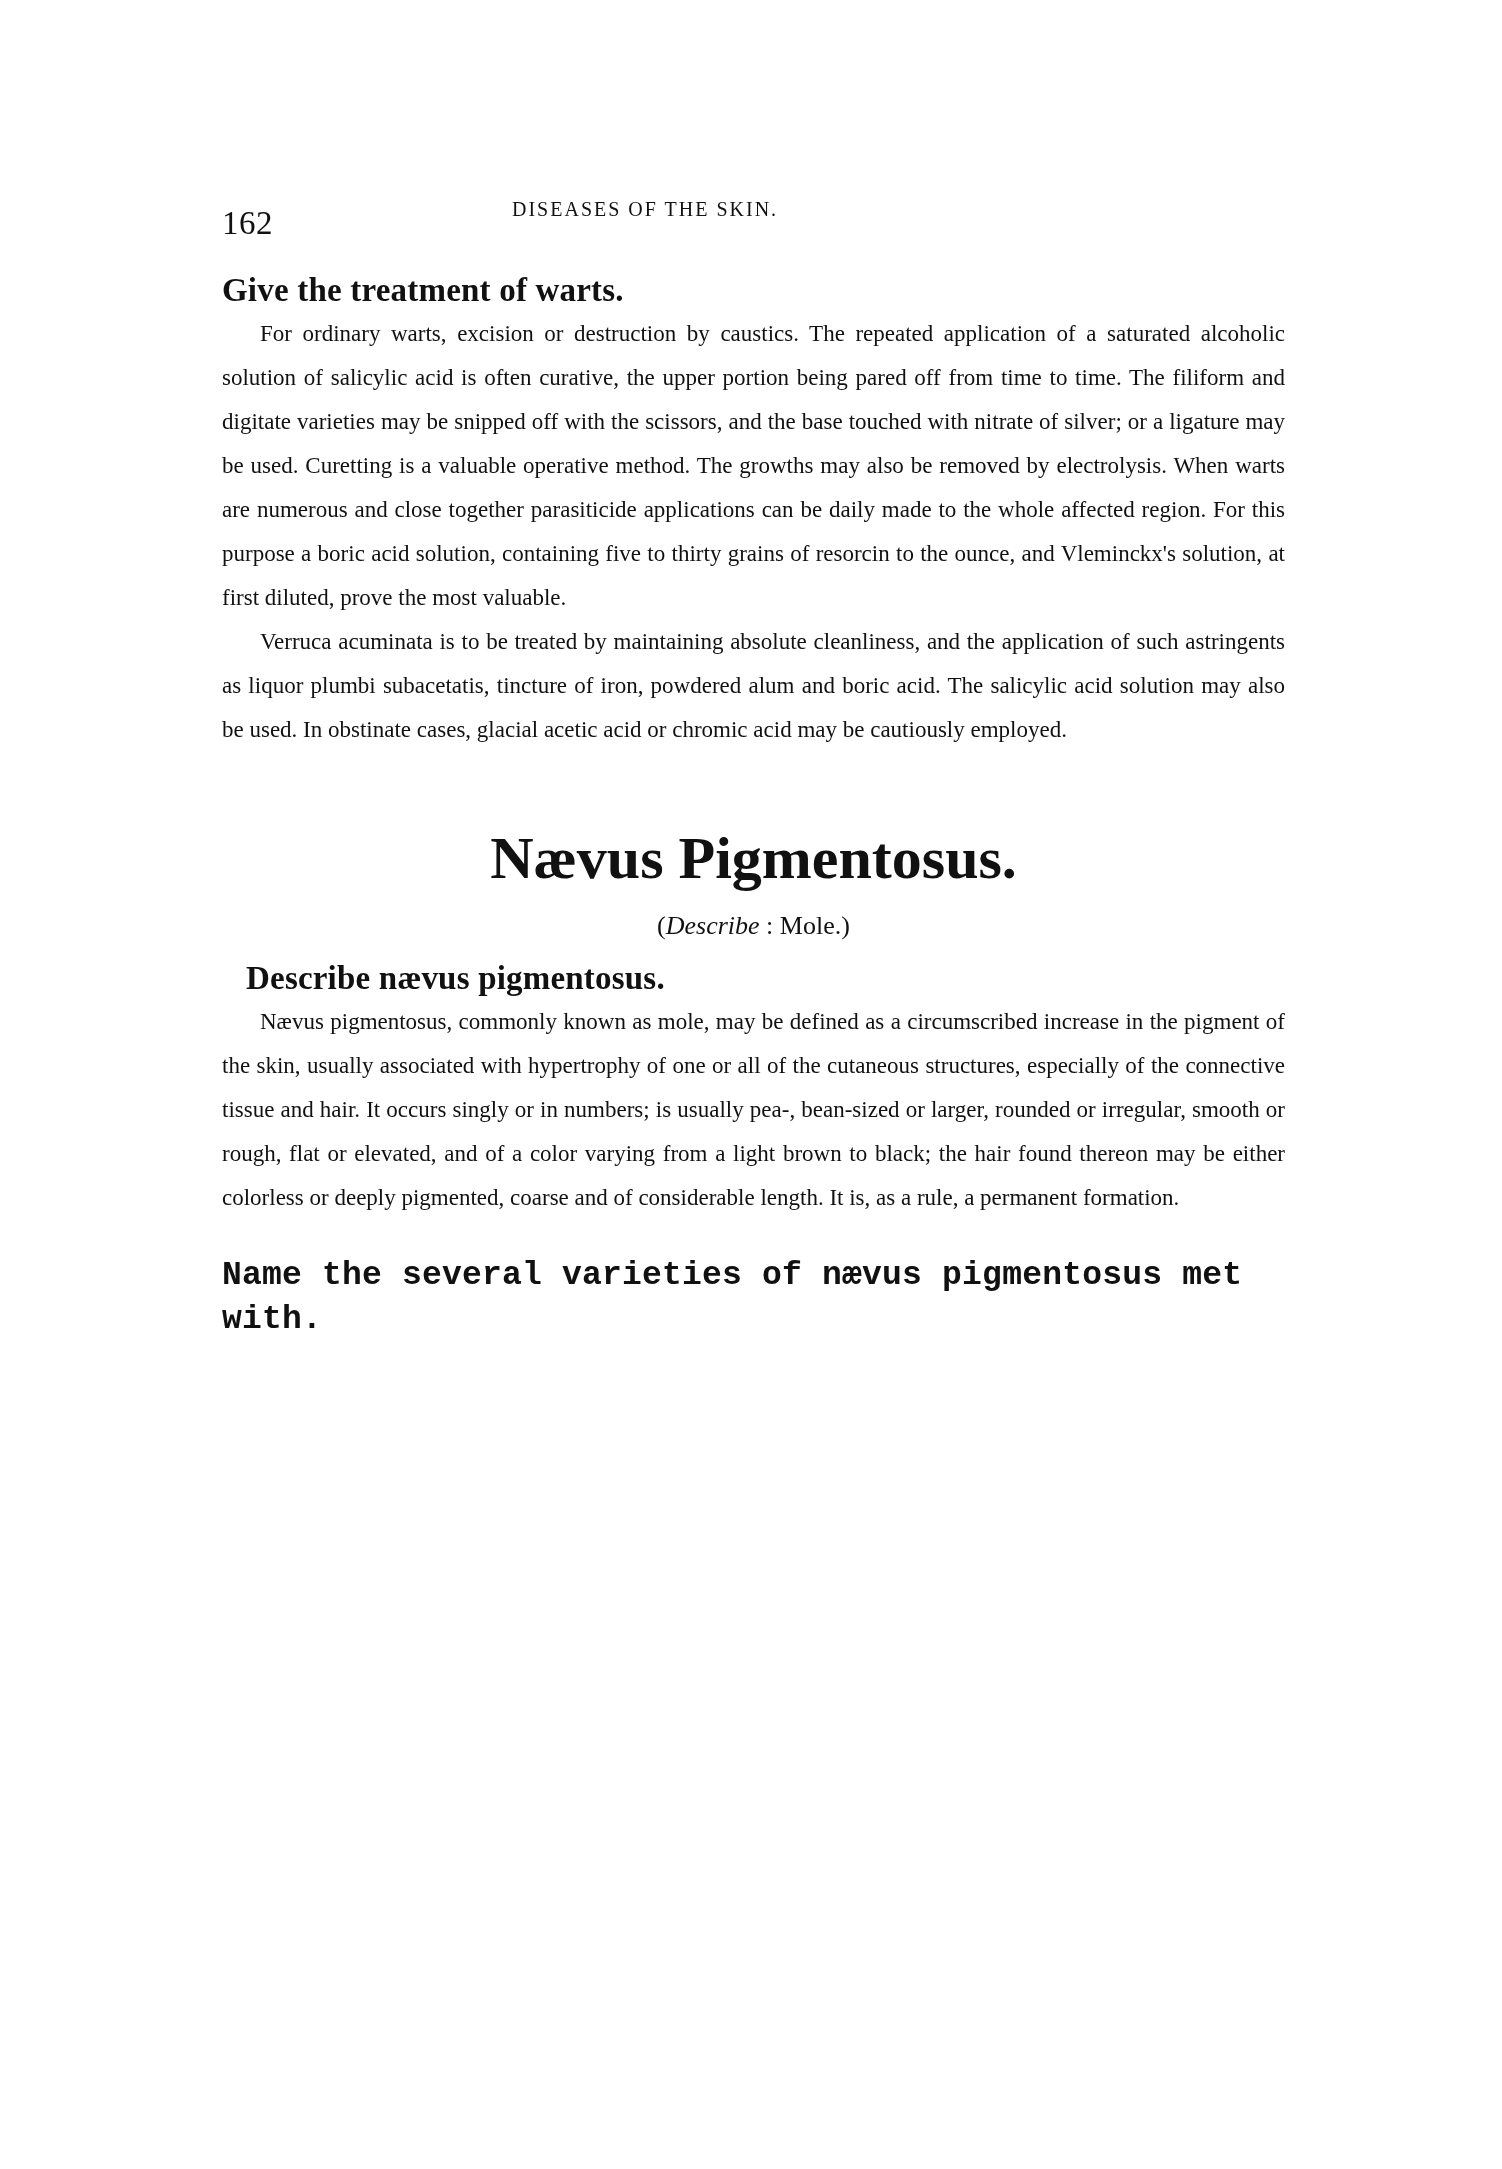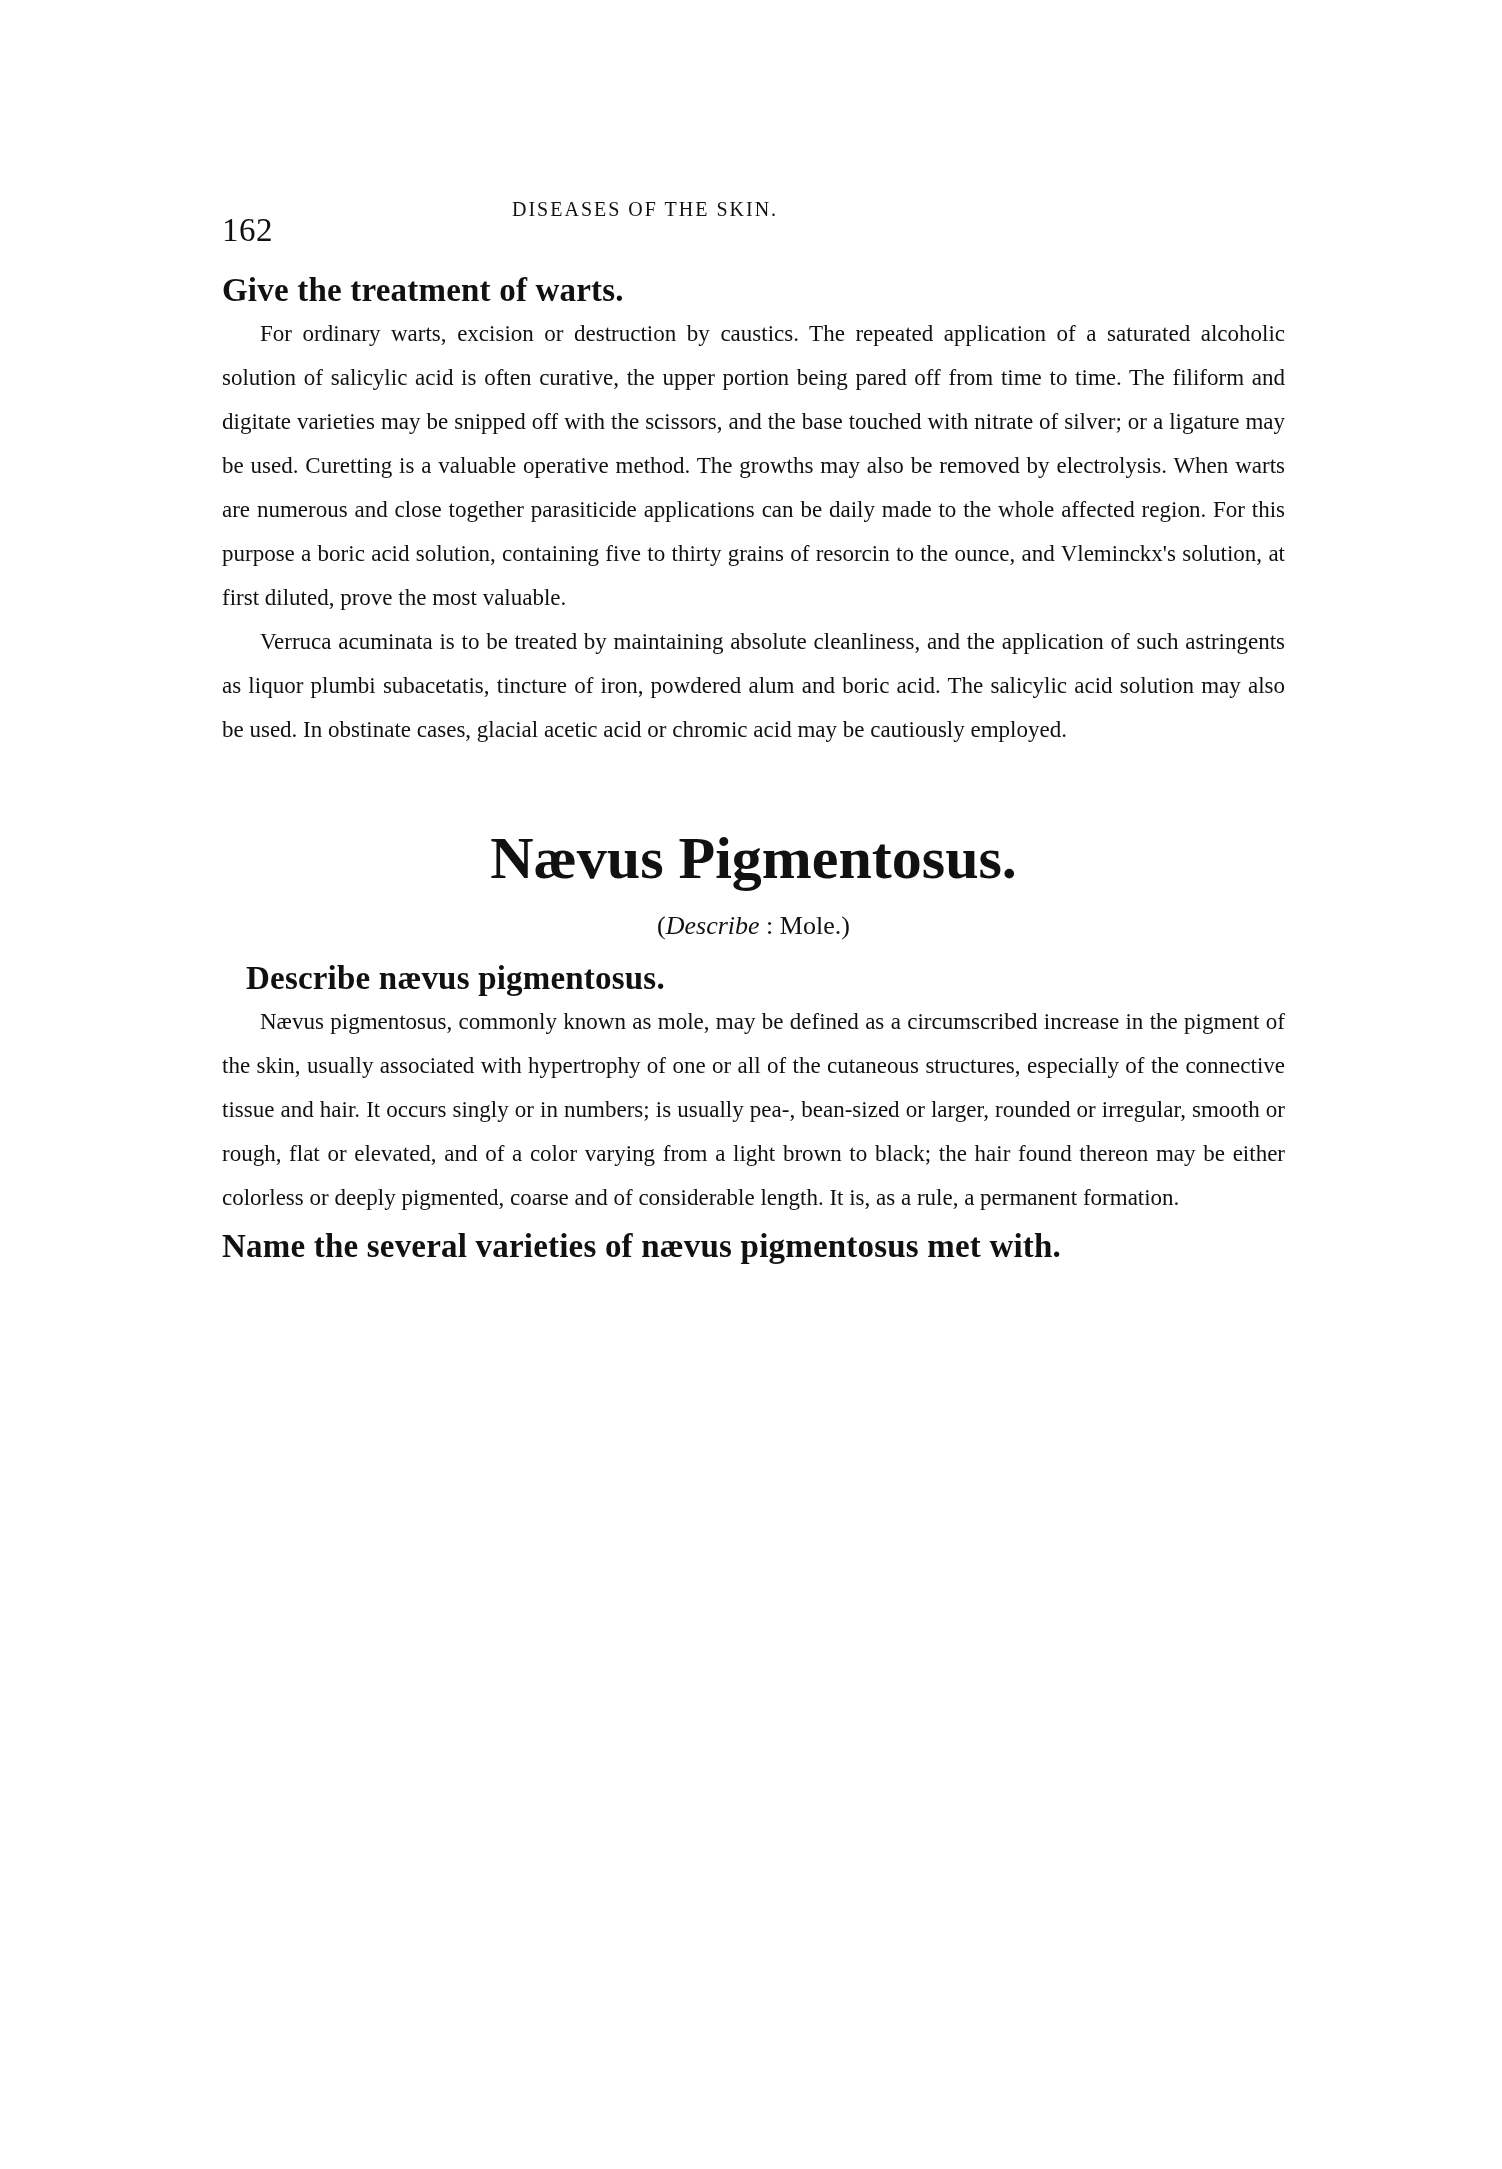--- a/index.html
+++ b/index.html
@@ -7,21 +7,21 @@
     width: 1502px; height: 2169px; position: relative; overflow: hidden;
     font-family: "Liberation Serif", "DejaVu Serif", serif; color: #111;
   }
   .page {
     position: absolute; left: 222px; top: 196px; width: 1063px;
   }
   .running-head {
     position: relative; height: 44px;
     font-size: 30px; letter-spacing: 0.5px;
   }
-  .page-number { position: absolute; left: 0; top: 16px; font-size: 33px; }
+  .page-number { position: absolute; left: 0; top: 9px; font-size: 33px; }
   .running-title {
     position: absolute; left: 290px; top: 2px;
     font-variant: small-caps; font-size: 20px; letter-spacing: 2px;
   }
   .question {
     font-family: "Liberation Serif", "DejaVu Serif", serif;
     font-weight: bold; font-size: 33px; margin: 0; line-height: 44px;
     letter-spacing: 0.2px;
   }
   .q1 { margin-top: 28px; }
@@ -32,21 +32,21 @@
   }
   .section-title {
     text-align: center; font-weight: bold; font-size: 60px;
     margin: 76px 0 0 0; line-height: 60px;
   }
   .synonym {
     text-align: center; font-size: 26px; margin: 18px 0 0 0; line-height: 40px;
   }
   .synonym i { font-style: italic; }
   .q2 { margin-top: 10px; margin-left: 24px; }
-  .q3 { margin-top: 4px; }
+  .q3 { margin-top: 34px; font-family: Liberation Mono, monospace; }
 </style>
 </head>
 <body>
 
 <div class="page">
 
   <div class="running-head">
     <span class="page-number">162</span>
     <span class="running-title">DISEASES OF THE SKIN.</span>
   </div>

